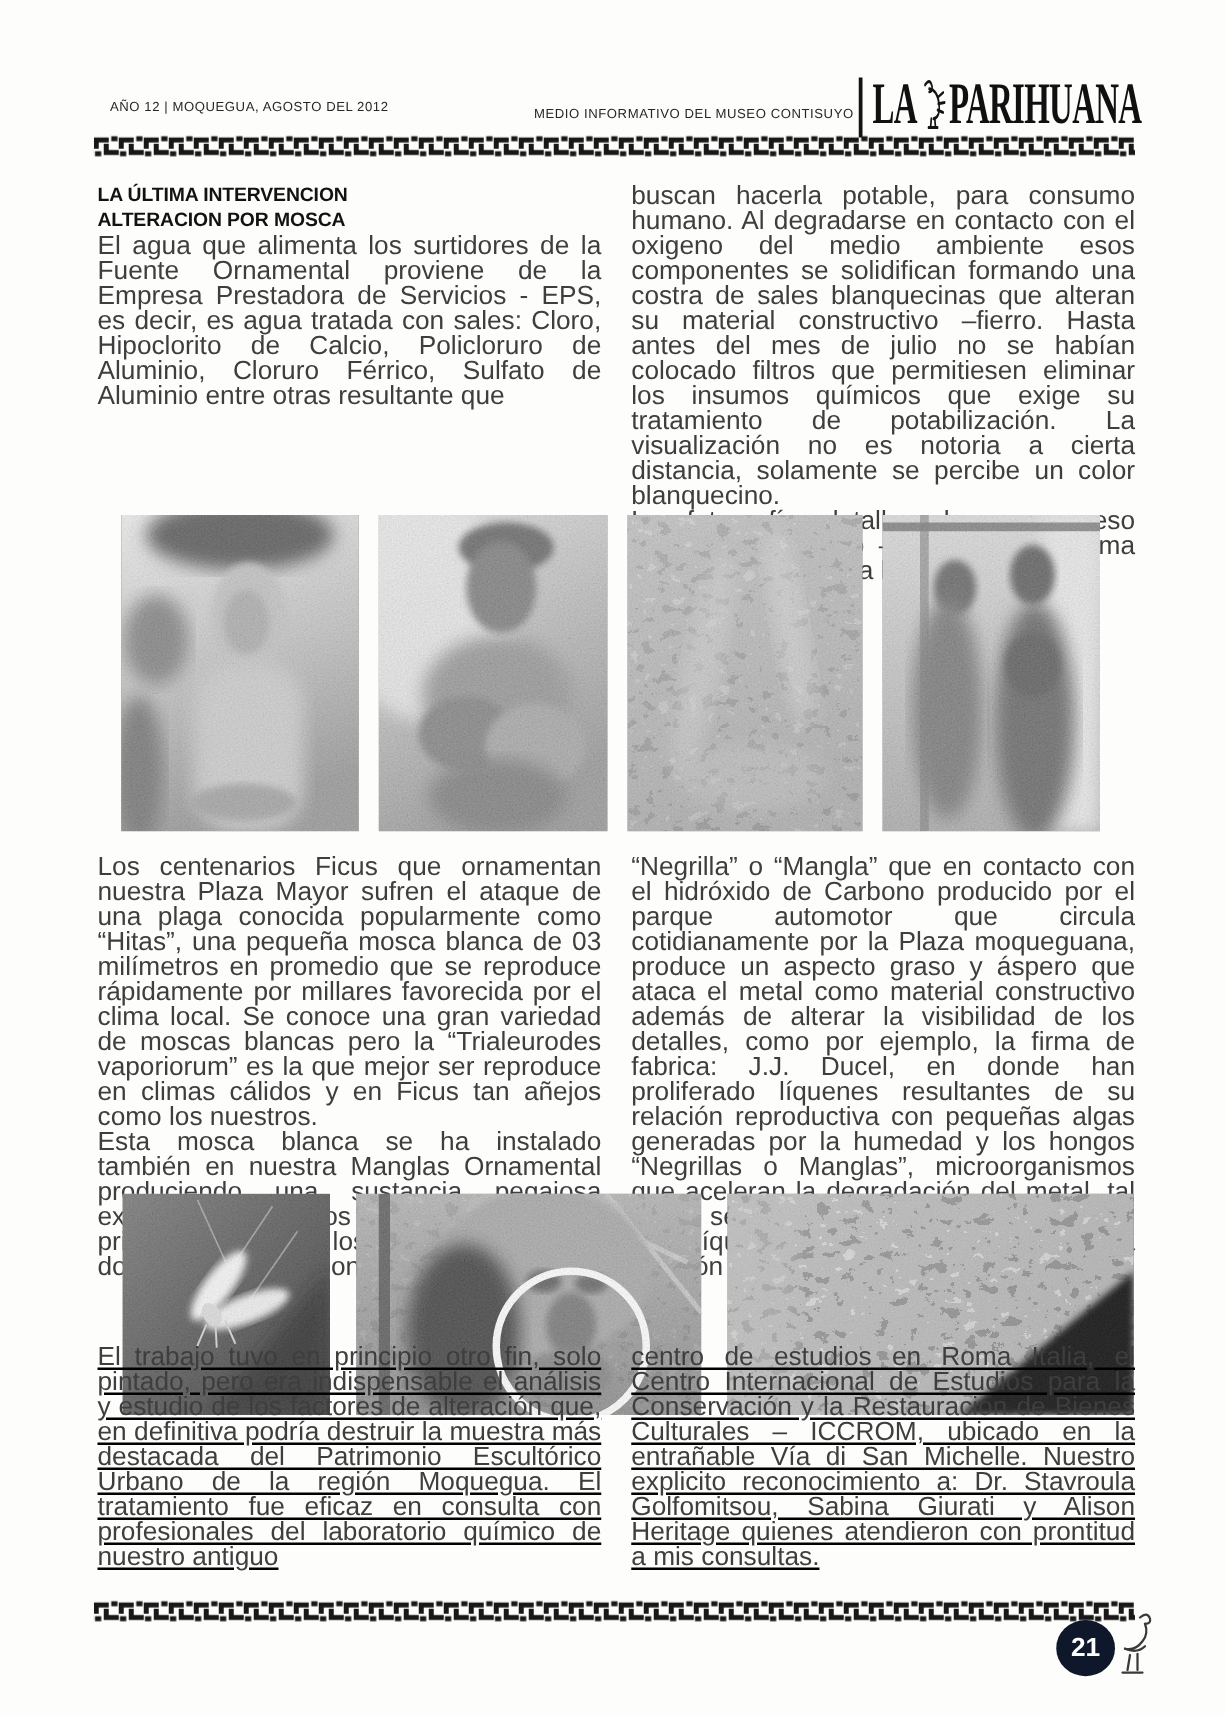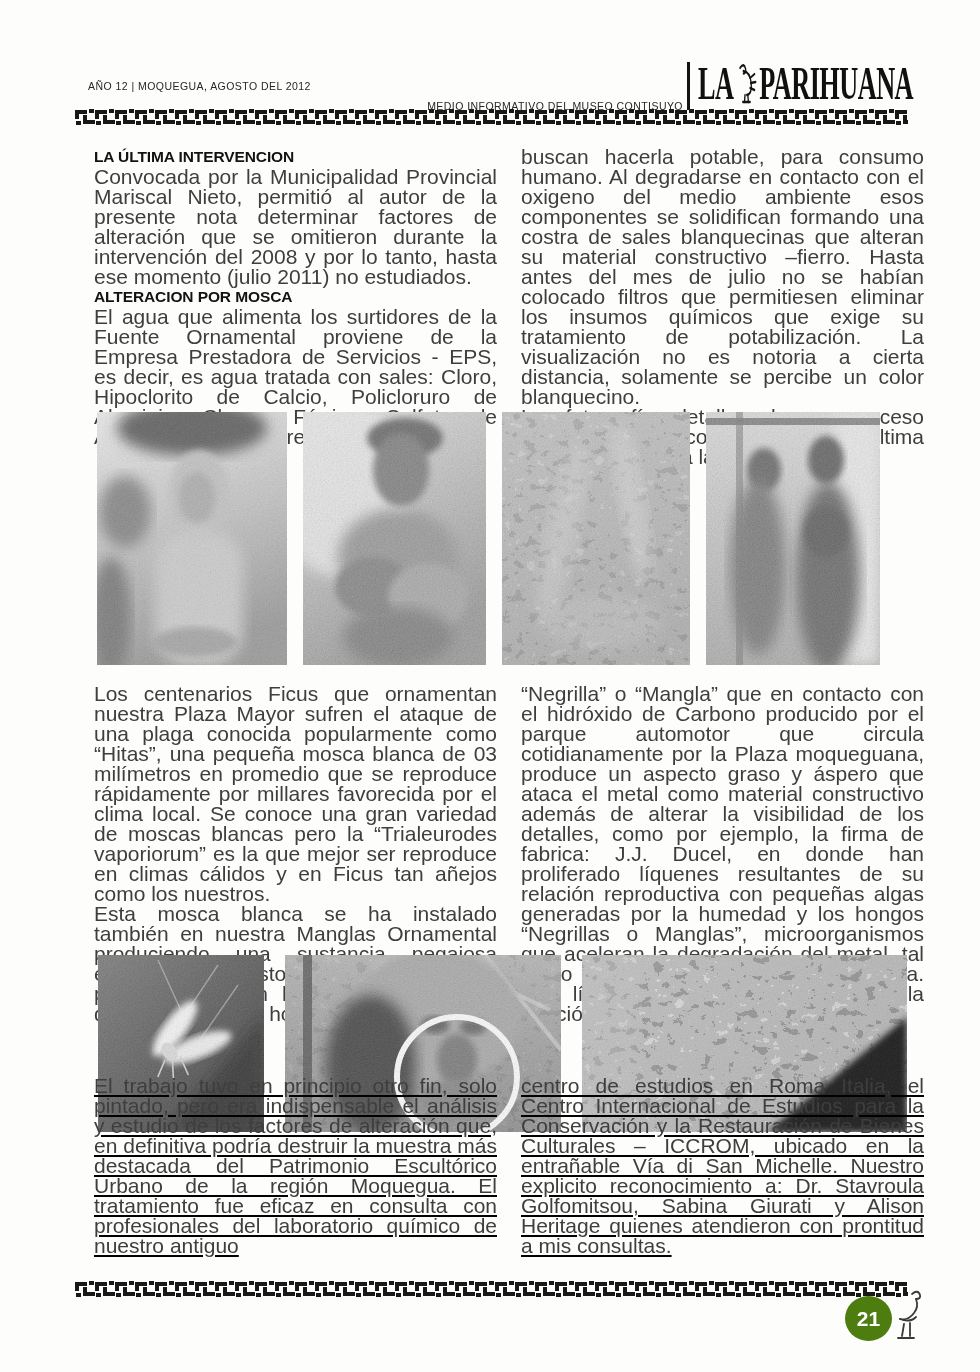--- a/index.html
+++ b/index.html
@@ -3,34 +3,34 @@
 <meta charset="utf-8">
 <style>
   * { margin:0; padding:0; box-sizing:border-box; }
   html,body { width:980px; height:1372px; background:#fdfdfc; overflow:hidden;
               font-family:"Liberation Sans", sans-serif; }
   .abs { position:absolute; }
 
   
   .kicker { font-size:10.5px; font-weight:400; letter-spacing:.45px; color:#262626; }
   #edition-date { left:88px; top:80px; }
-  #outlet-name  { right:297px; top:100px; }
+  #outlet-name  { right:297px; top:85px; }
   #masthead-divider { left:687px; top:62px; width:3px; height:48px; background:#131313; }
   #masthead { left:698px; top:57px; width:212px; height:52px; overflow:visible; white-space:nowrap;text-align:center; }
   #masthead .squeeze { display:inline-flex; align-items:center; gap:3px;
       transform:scaleX(0.56); transform-origin:left center;
       font-family:"Liberation Serif", serif; font-weight:bold; font-size:47px;
       color:#101010; letter-spacing:-1px; line-height:52px; }
 
   .greca { display:block; }
   #greca-top    { left:75px; top:107px; }
   #greca-bottom { left:75px; top:1279px; }
 
   
-  .cols { left:78px; width:830px; display:grid; grid-template-columns:1fr 1fr; column-gap:24px;margin-left:16px; }
+  .cols { left:78px; width:830px; display:grid; grid-template-columns:1fr 1fr; column-gap:24px; }
   #story1 { top:147px; }
   #story2 { top:684px; }
   #story3 { top:1076px;text-decoration:underline; }
   .p { font-size:21px; line-height:20px; text-align:justify; color:#3e3e3e; }
   .h { font-size:15.5px; line-height:20px; font-weight:bold; color:#121212; letter-spacing:-.1px; }
 
   
   #photo-row-1 { left:97px; top:412px; height:253px; display:flex; gap:16px; }
   #photo-row-2 { left:98px; top:955px; height:177px; display:flex; gap:21px; }
   .photo { overflow:hidden; background:#9a9a9a; }
@@ -38,21 +38,21 @@
   .ph-a { width:190px; height:253px; }
   .ph-b { width:183px; height:253px; }
   .ph-c { width:188px; height:253px; }
   .ph-d { width:174px; height:253px; }
   .ph-e { width:166px; height:177px; }
   .ph-f { width:276px; height:177px; }
   .ph-g { width:325px; height:177px; }
 
   
   #page-number-badge { left:845px; top:1296px; width:47px; height:45px; border-radius:50%;
-      background:#4d7c0f; color:#ffffff; display:flex; align-items:center; justify-content:center;
+      background:#0f172a; color:#ffffff; display:flex; align-items:center; justify-content:center;
       font-size:21px; font-weight:bold; }
   #footer-bird { left:886px; top:1288px; }
 </style>
 </head>
 <body>
 
 <svg width="0" height="0" style="position:absolute" aria-hidden="true">
   <defs>
     <pattern id="greca" width="20" height="20" patternUnits="userSpaceOnUse">
       <path fill="#181818" d="M0 3 h12 v4 h-8 v5 h-4 z"></path>
@@ -131,21 +131,20 @@
   </span>
 </div>
 
 <svg class="abs greca" id="greca-top" width="833" height="21">
   <rect width="833" height="21" fill="url(#greca)"></rect>
 </svg>
 
 <div class="abs cols" id="story1">
   <div>
     <div class="h">LA ÚLTIMA INTERVENCION</div>
-    <div class="p">Convocada por la Municipalidad Provincial Mariscal Nieto, permitió al autor de la presente nota determinar factores de alteración que se omitieron durante la intervención del 2008 y por lo tanto, hasta ese momento (julio 2011) no estudiados.</div>
     <div class="h">ALTERACION POR MOSCA</div>
     <div class="p">El agua que alimenta los surtidores de la Fuente Ornamental proviene de la Empresa Prestadora de Servicios - EPS, es decir, es agua tratada con sales: Cloro, Hipoclorito de Calcio, Policloruro de Aluminio, Cloruro Férrico, Sulfato de Aluminio entre otras resultante que</div>
   </div>
   <div>
     <div class="p">buscan hacerla potable, para consumo humano. Al degradarse en contacto con el oxigeno del medio ambiente esos componentes se solidifican formando una costra de sales blanquecinas que alteran su material constructivo –fierro. Hasta antes del mes de julio no se habían colocado filtros que permitiesen eliminar los insumos químicos que exige su tratamiento de potabilización. La visualización no es notoria a cierta distancia, solamente se percibe un color blanquecino.</div>
     <div class="p">Las fotografías detallan el grave proceso de alteración físico – químico. La última fotografía sintetiza la limpieza.</div>
   </div>
 </div>
 
 <div class="abs" id="photo-row-1">

